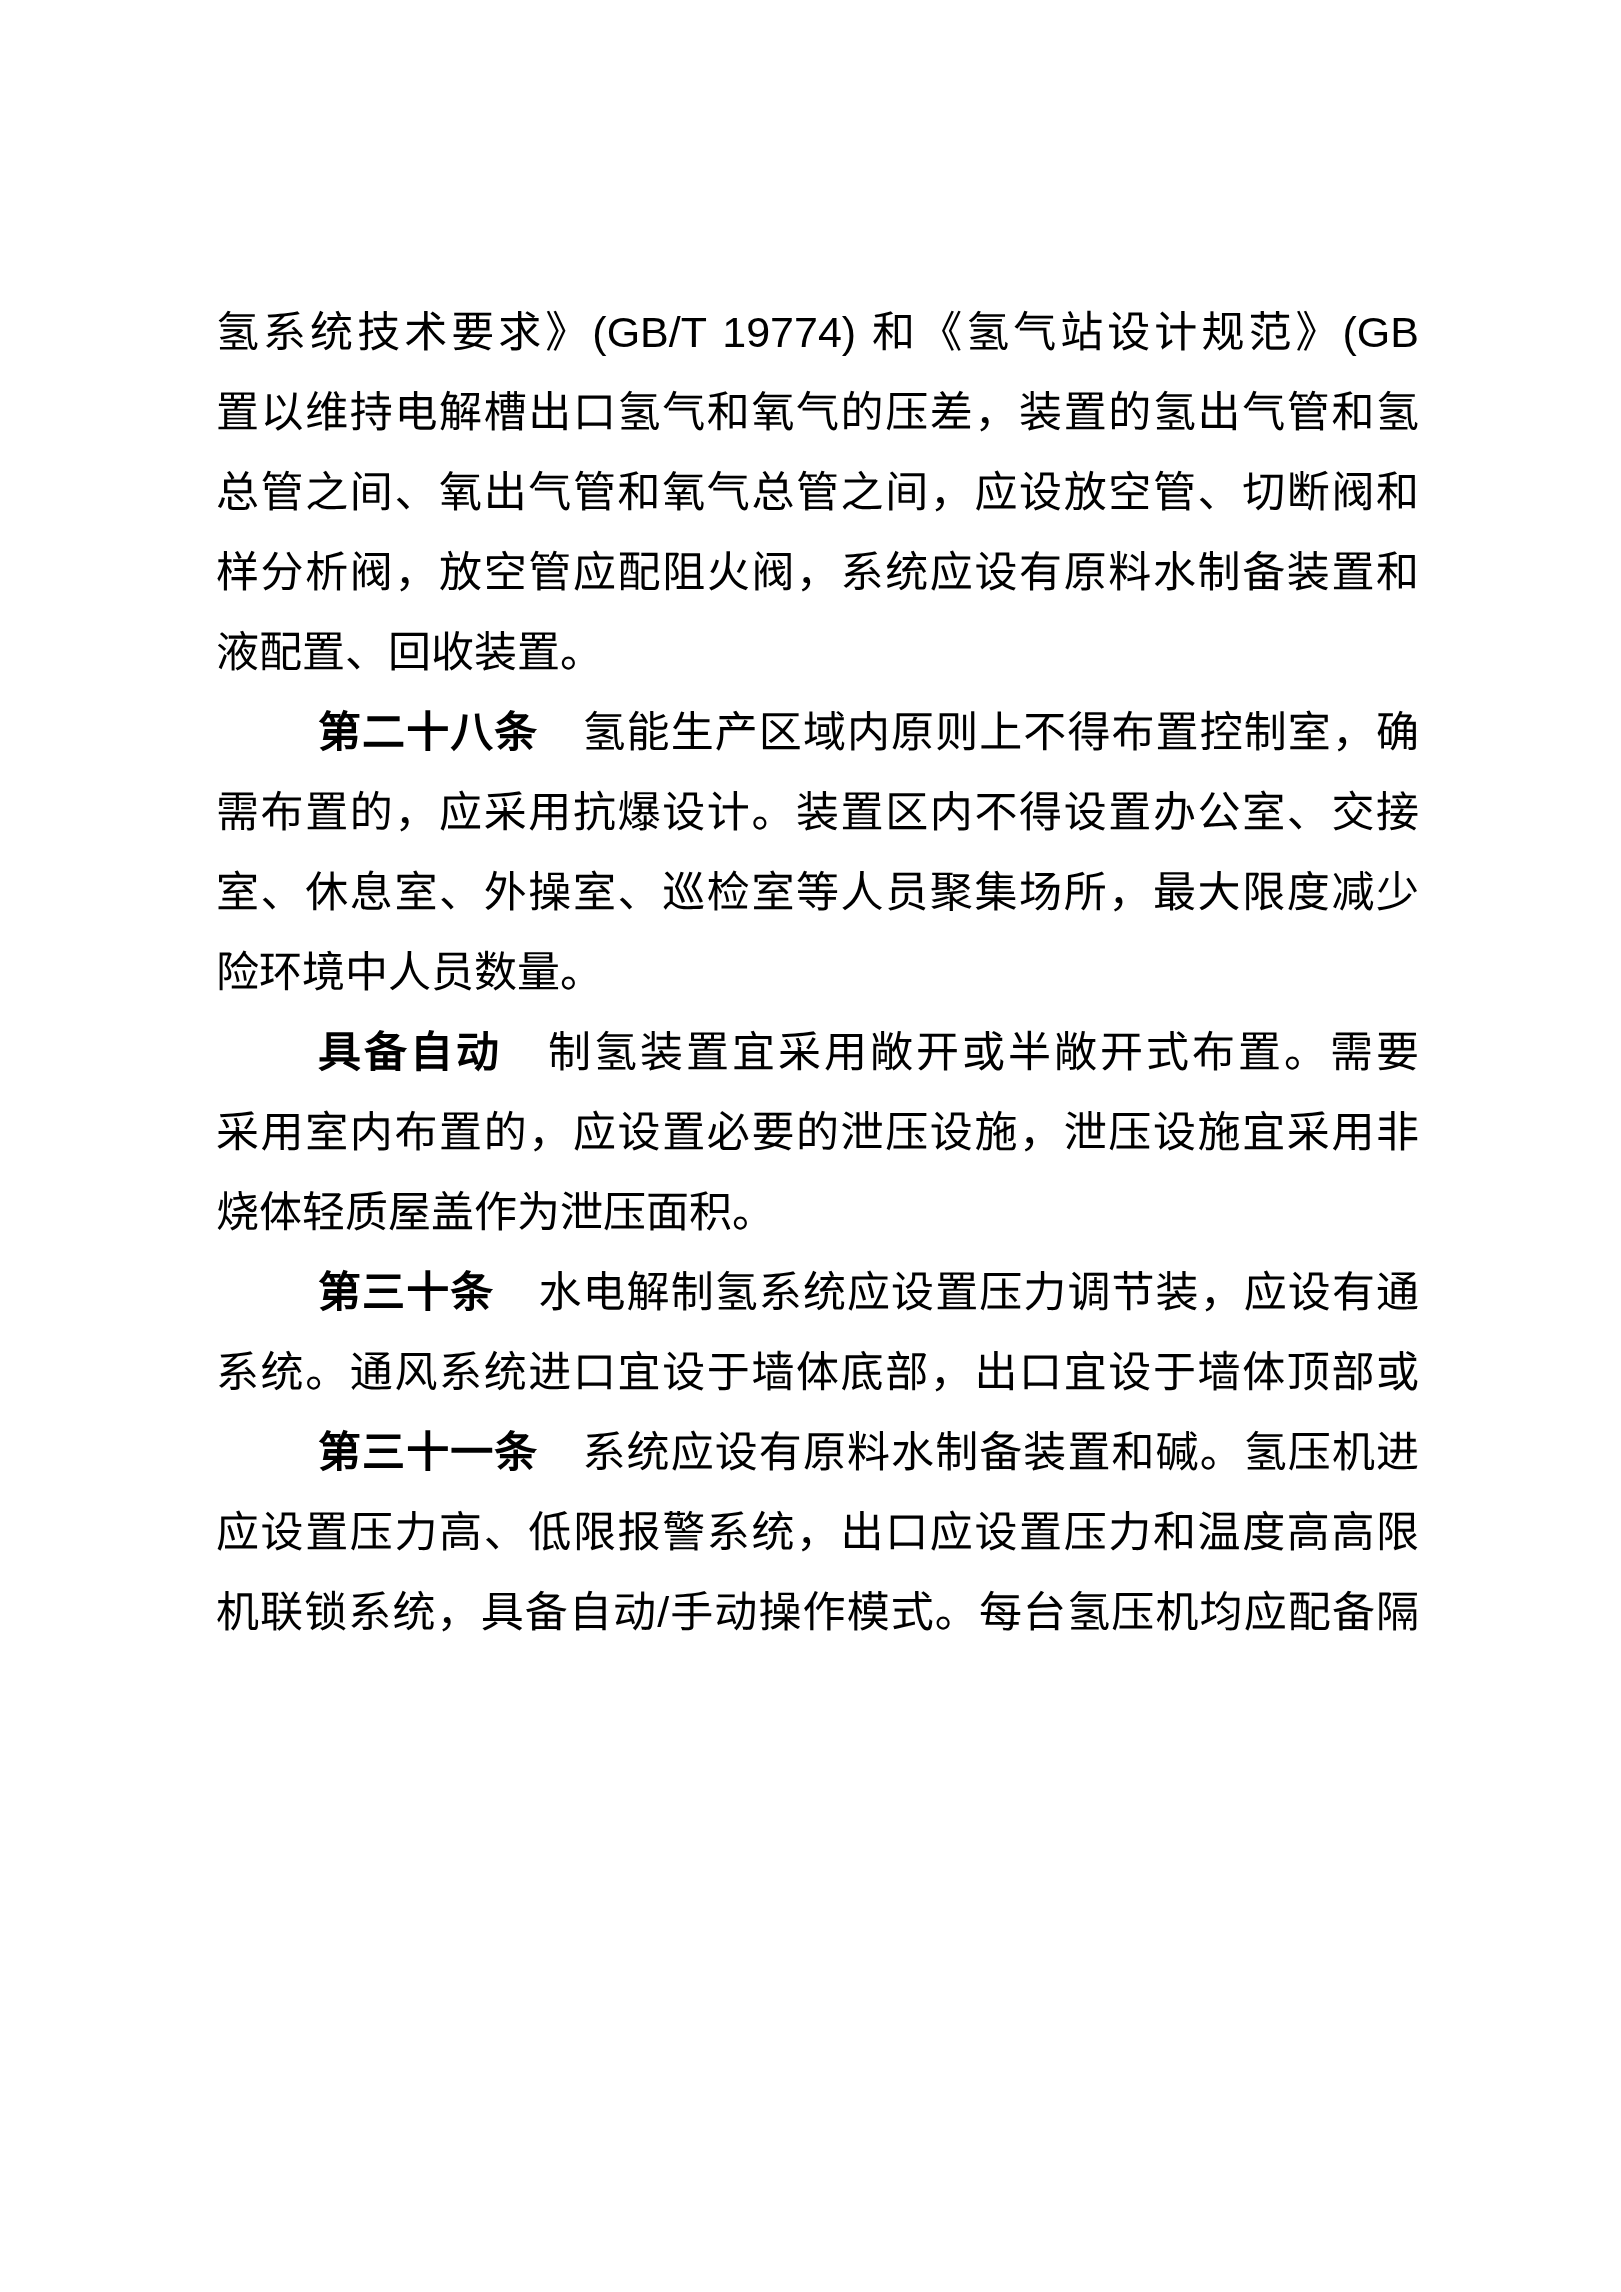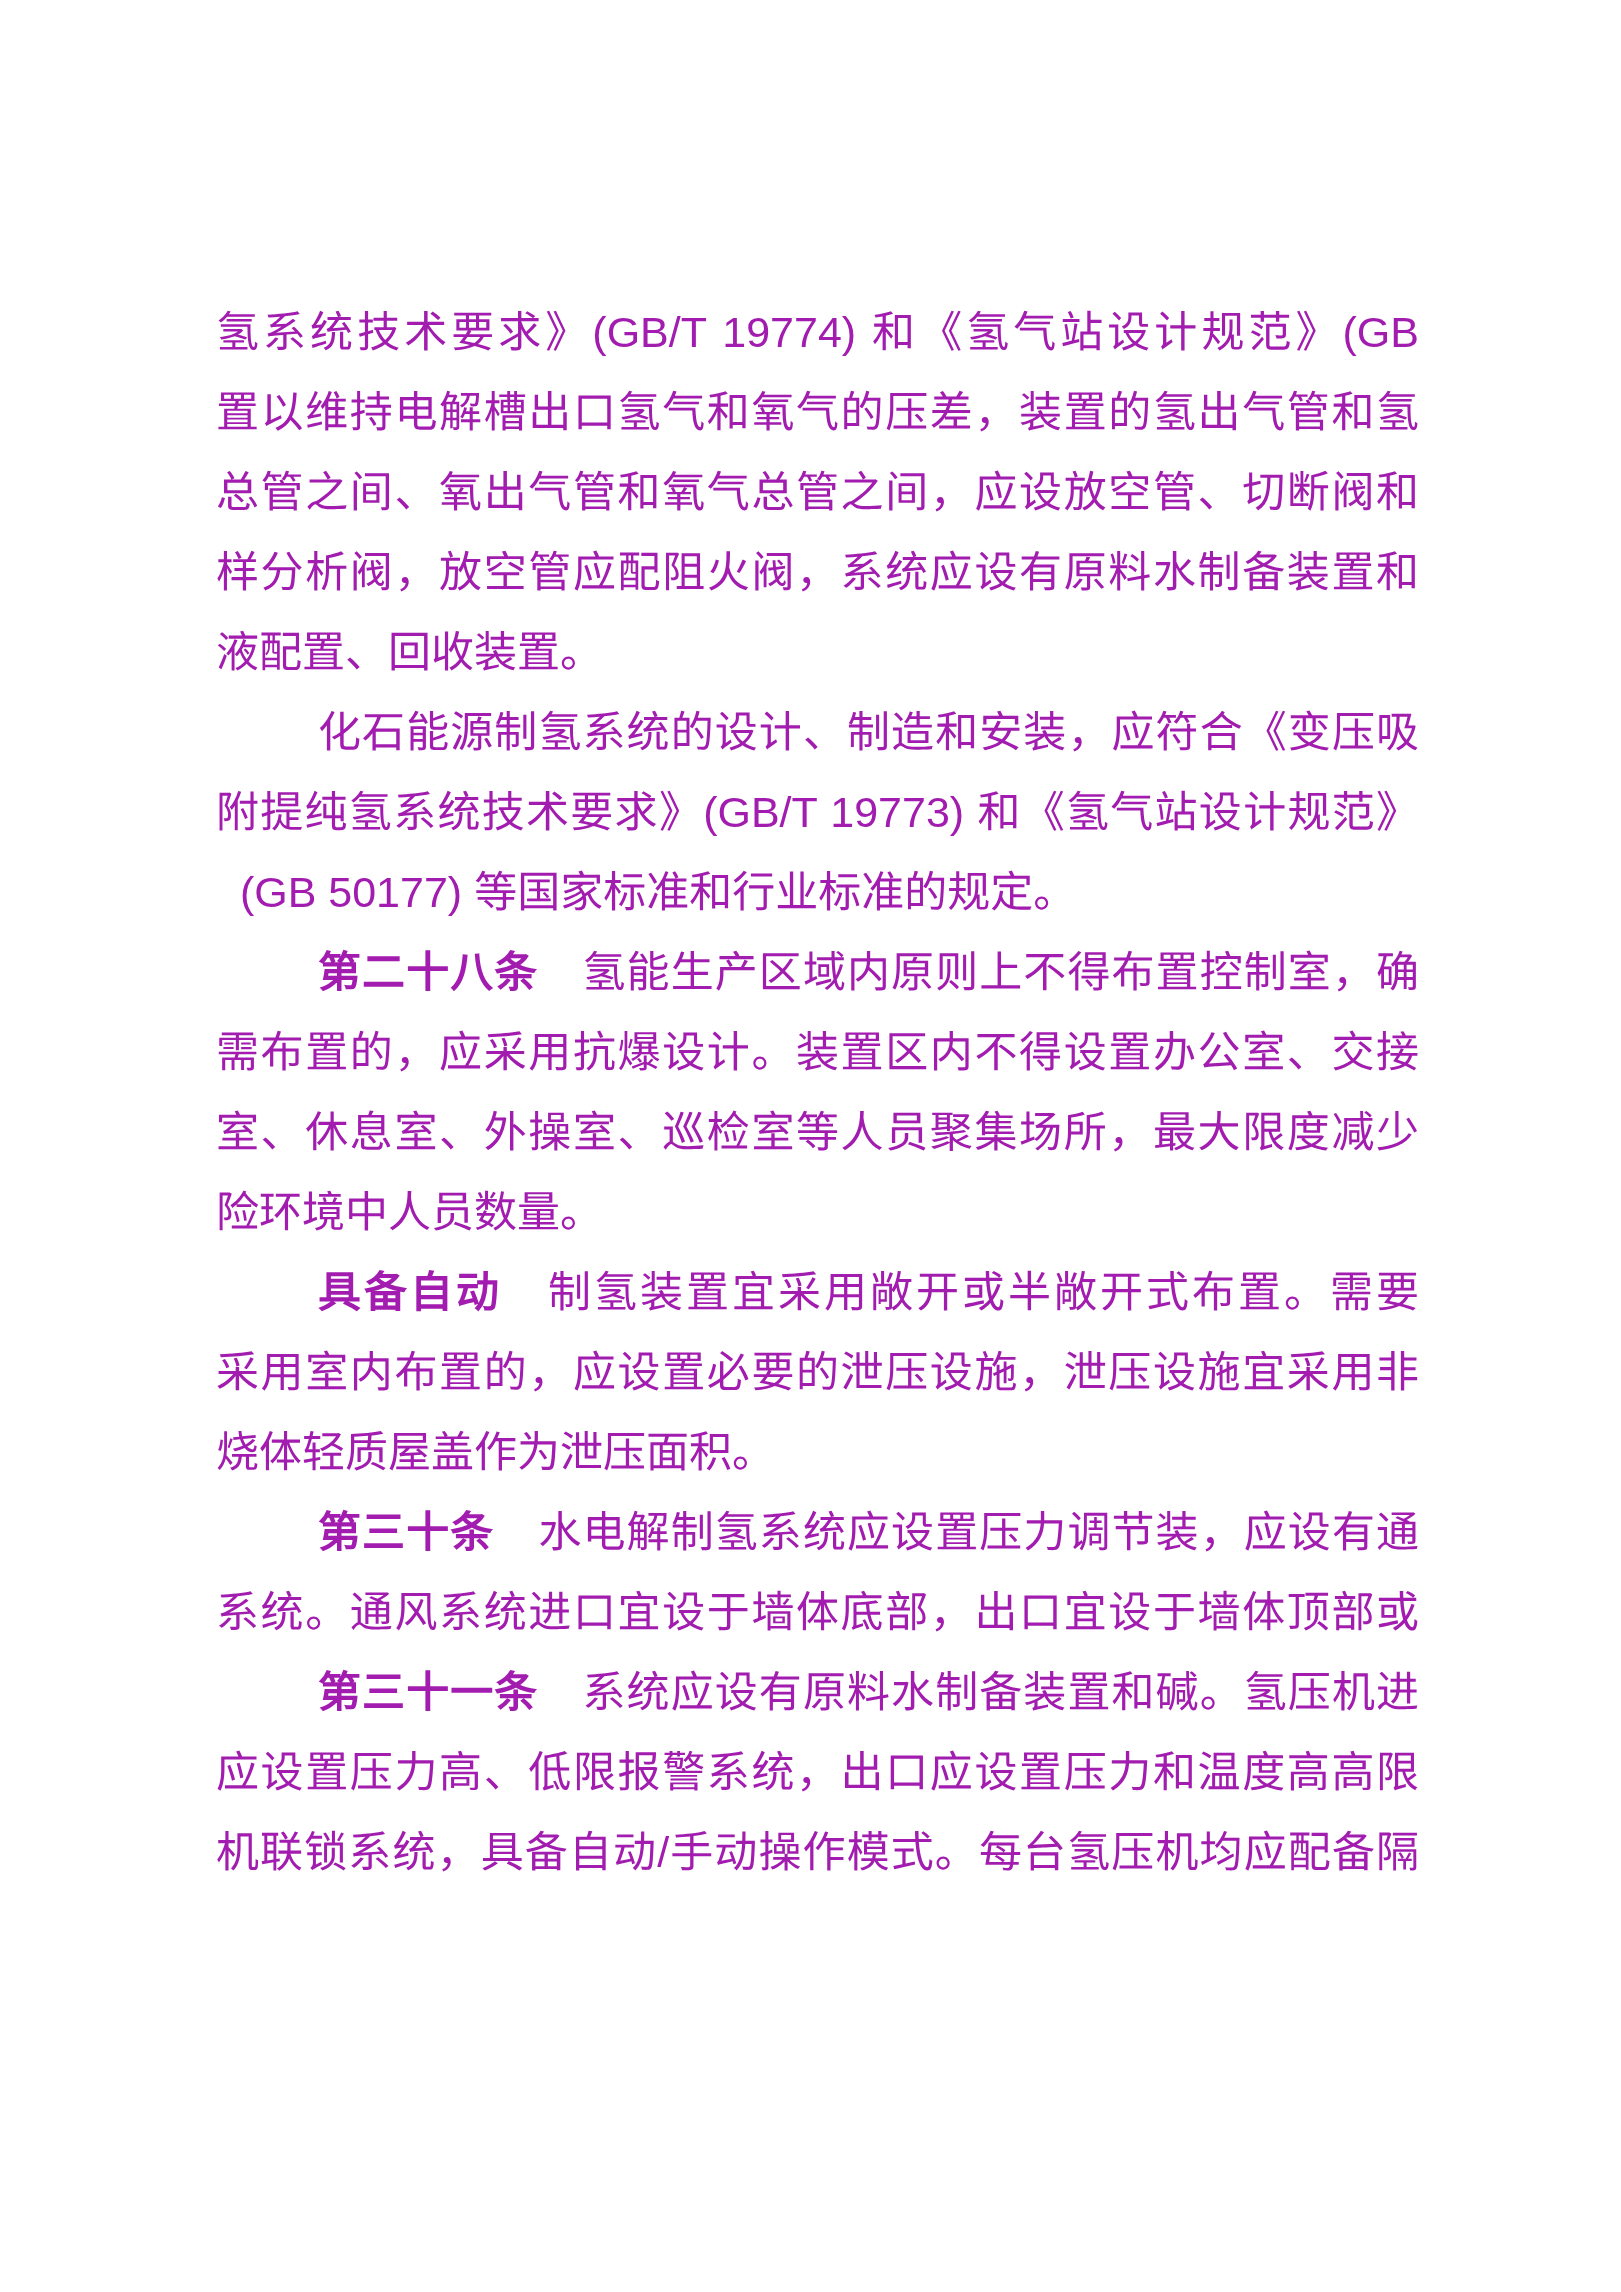--- a/index.html
+++ b/index.html
@@ -48,33 +48,28 @@
   .seg-b {
     font-weight: bold;
   }
   .seg-r {
     font-weight: normal;
   }
 </style>
 </head>
 <body>
 
-<div class="page" style="background: rgb(255, 255, 255); color: #a21caf;">
+<div class="page" style="background: rgb(255, 255, 255); color: #000000;">
   <div class="doc-body">
       <div class="para">
         <div class="line"><span class="seg-r">氢系统技术要求》(GB/T 19774) 和《氢气站设计规范》(GB</span></div>
         <div class="line"><span class="seg-r">置以维持电解槽出口氢气和氧气的压差，装置的氢出气管和氢气</span></div>
         <div class="line"><span class="seg-r">总管之间、氧出气管和氧气总管之间，应设放空管、切断阀和取</span></div>
         <div class="line"><span class="seg-r">样分析阀，放空管应配阻火阀，系统应设有原料水制备装置和碱</span></div>
         <div class="line last"><span class="seg-r">液配置、回收装置。</span></div>
-      </div>
-      <div class="para">
-        <div class="line indent"><span class="seg-r">化石能源制氢系统的设计、制造和安装，应符合《变压吸</span></div>
-        <div class="line"><span class="seg-r">附提纯氢系统技术要求》(GB/T 19773) 和《氢气站设计规范》</span></div>
-        <div class="line last"><span class="seg-r">&nbsp;&nbsp;(GB 50177) 等国家标准和行业标准的规定。</span></div>
       </div>
       <div class="para">
         <div class="line indent"><span class="seg-b">第二十八条</span><span class="seg-r">　氢能生产区域内原则上不得布置控制室，确</span></div>
         <div class="line"><span class="seg-r">需布置的，应采用抗爆设计。装置区内不得设置办公室、交接班</span></div>
         <div class="line"><span class="seg-r">室、休息室、外操室、巡检室等人员聚集场所，最大限度减少危</span></div>
         <div class="line last"><span class="seg-r">险环境中人员数量。</span></div>
       </div>
       <div class="para">
         <div class="line indent"><span class="seg-b">具备自动</span><span class="seg-r">　制氢装置宜采用敞开或半敞开式布置。需要</span></div>
         <div class="line"><span class="seg-r">采用室内布置的，应设置必要的泄压设施，泄压设施宜采用非燃</span></div>

